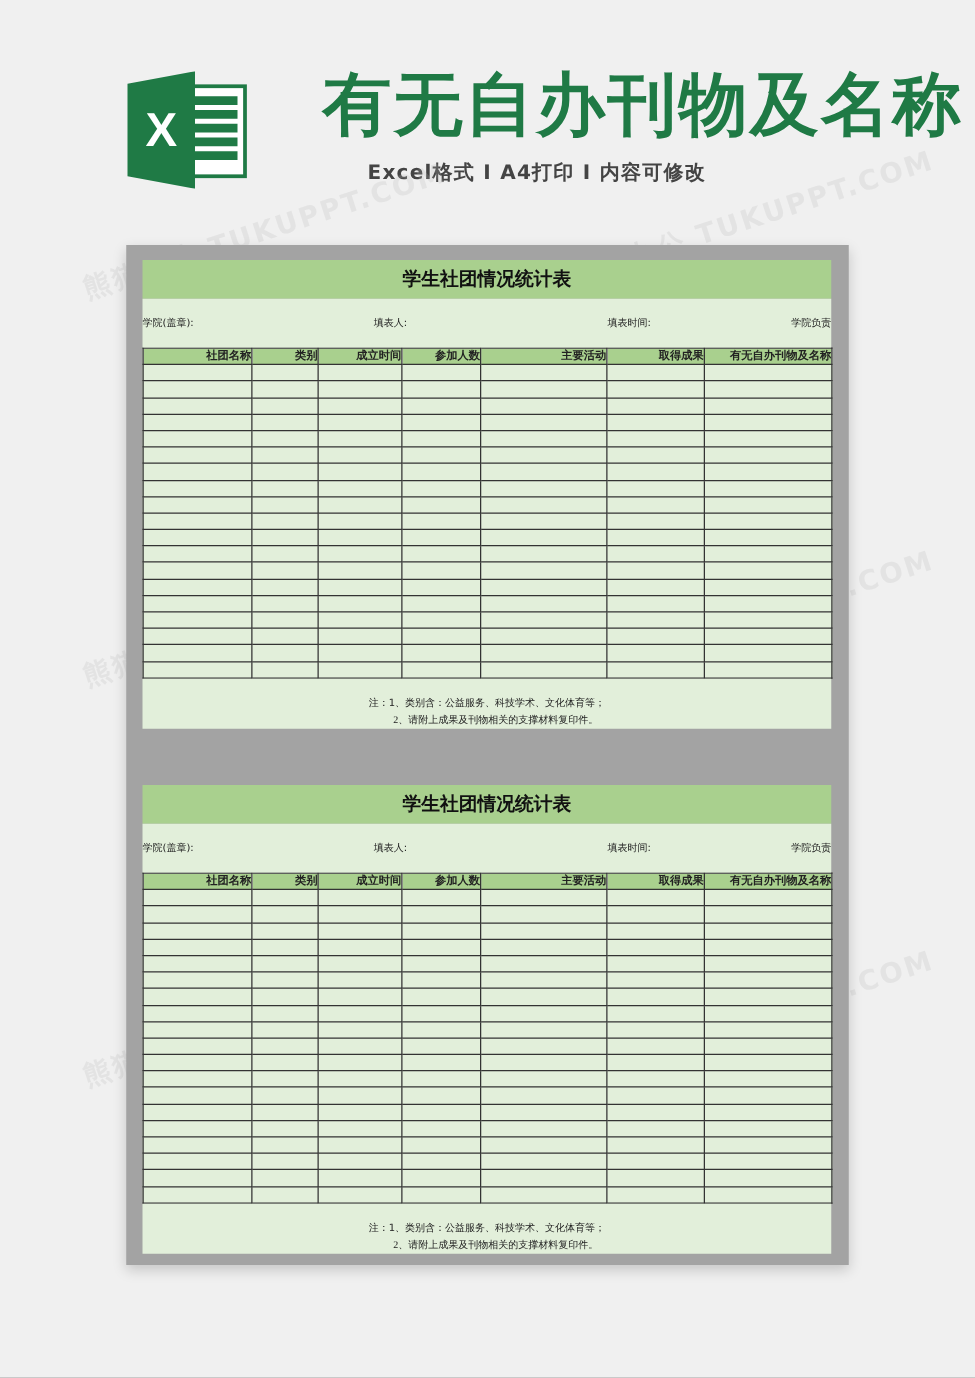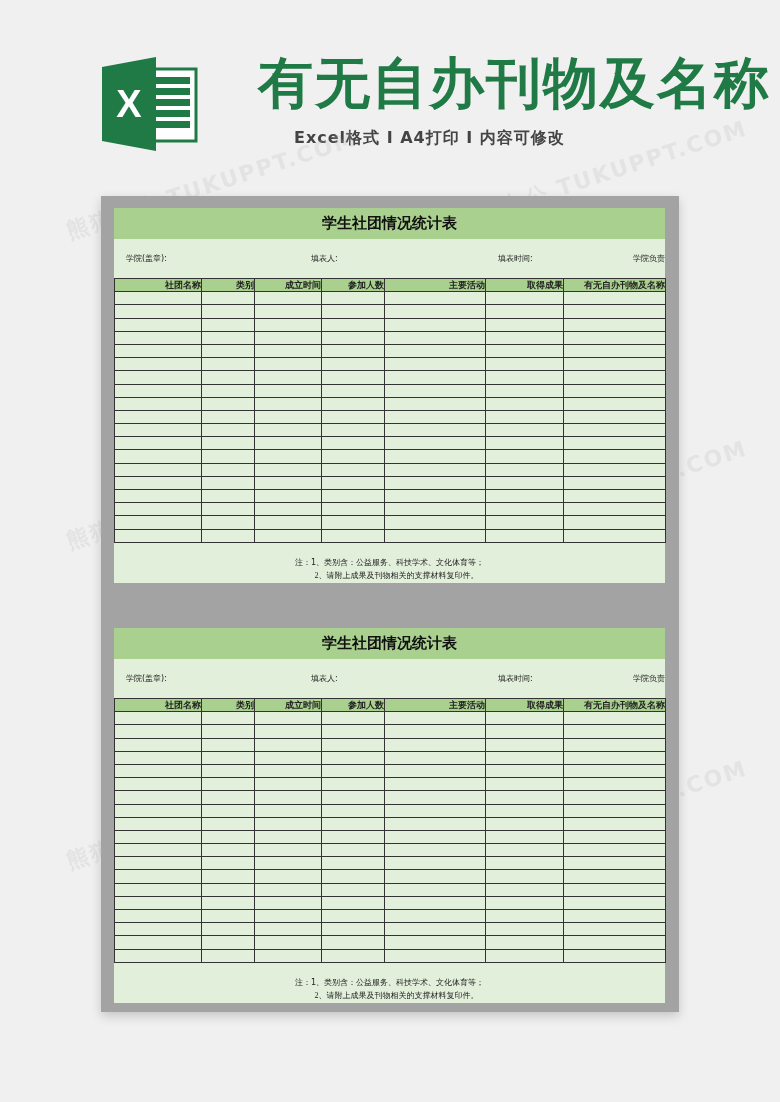--- a/index.html
+++ b/index.html
@@ -30,21 +30,21 @@
     .sheet.s2 { top: 432px; }
     .sheet-title {
       height: 31px; background: #a9d08e;
       font-size: 15px; font-weight: bold; color: #111;
       text-align: center; line-height: 31px;
     }
     .sheet-meta {
       height: 39px; background: #e2efda; position: relative;
       font-size: 8px; color: #222;
     }
-    .sheet-meta span { position: absolute; top: 14px; white-space: nowrap; margin-left: 12px; }
+    .sheet-meta span { position: absolute; top: 14px; white-space: nowrap; }
     table {
       border-collapse: collapse; width: 551px; table-layout: fixed;
       background: #e2efda;
     }
     th, td { border: 1px solid #333; height: 13.2px; padding: 0; }
     th {
       background: #a9d08e; font-size: 9px; font-weight: bold; color: #222;
       line-height: 12px; text-align: right; white-space: nowrap; overflow: hidden;
     }
     .sheet-notes {

